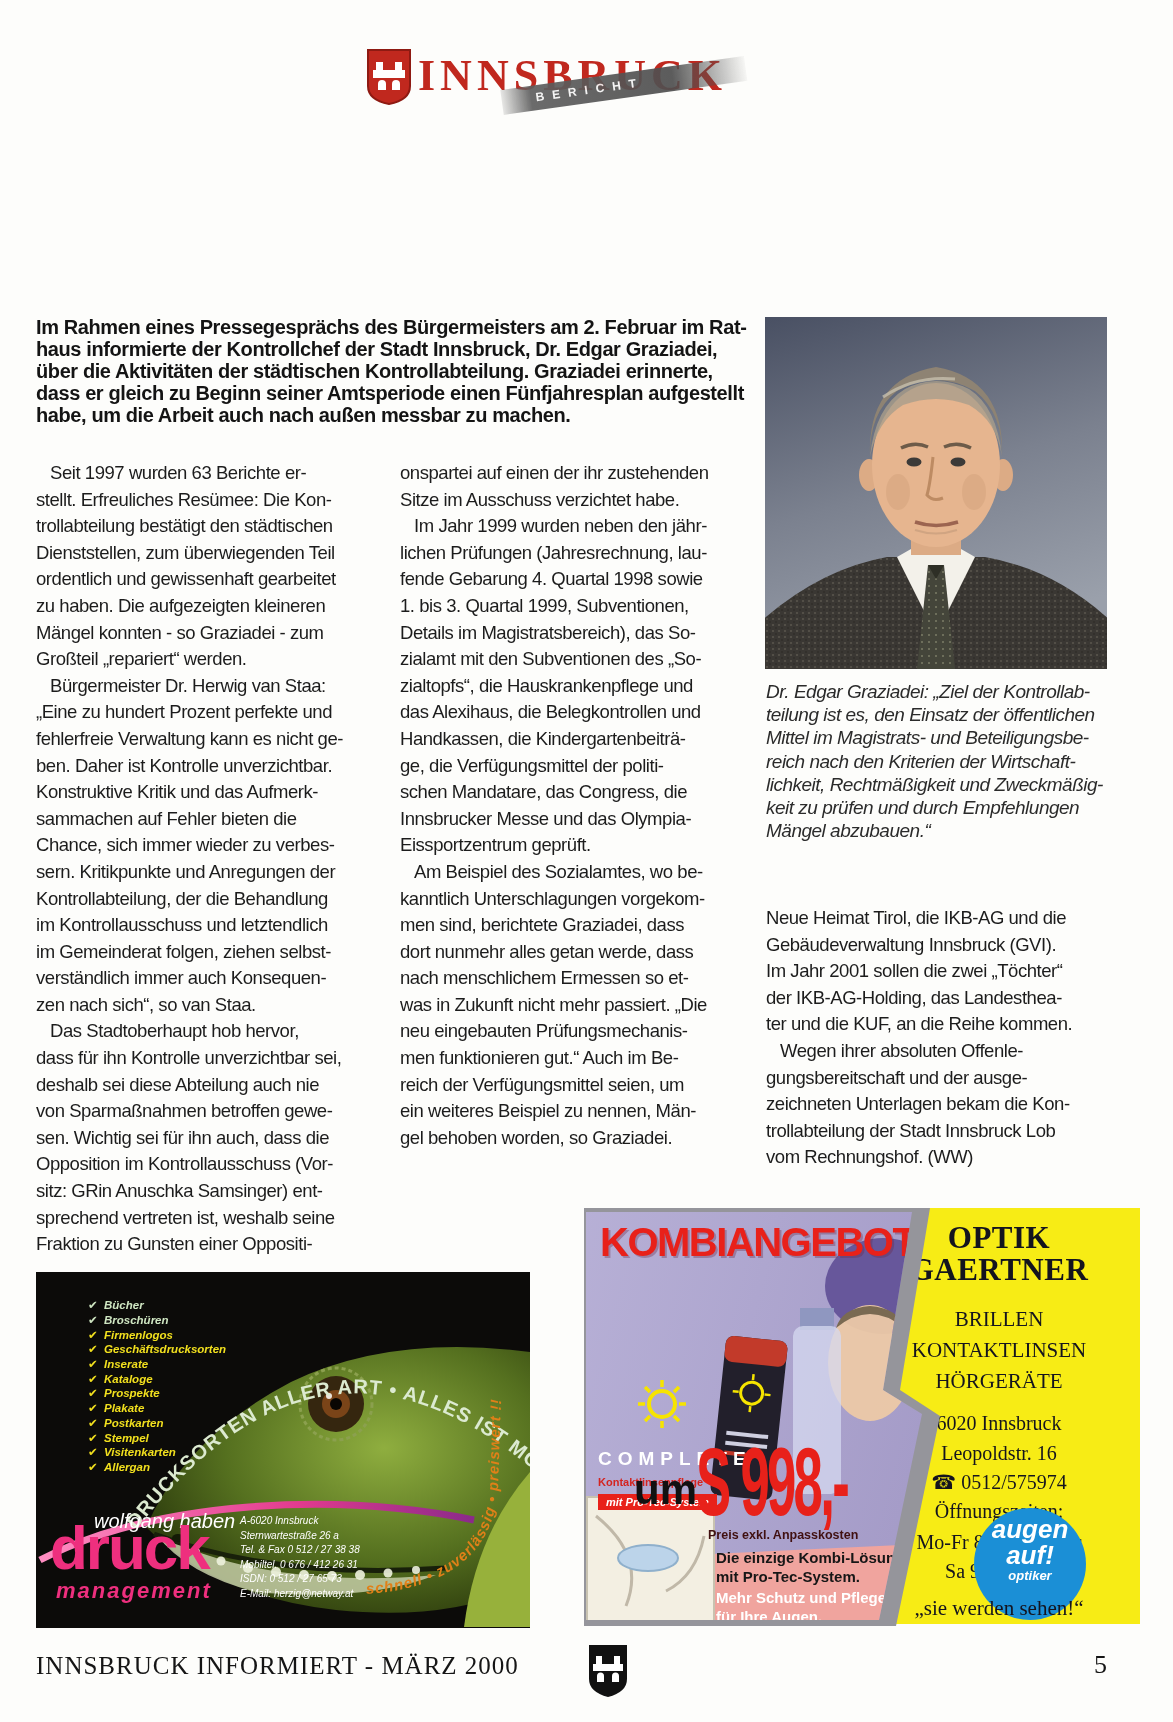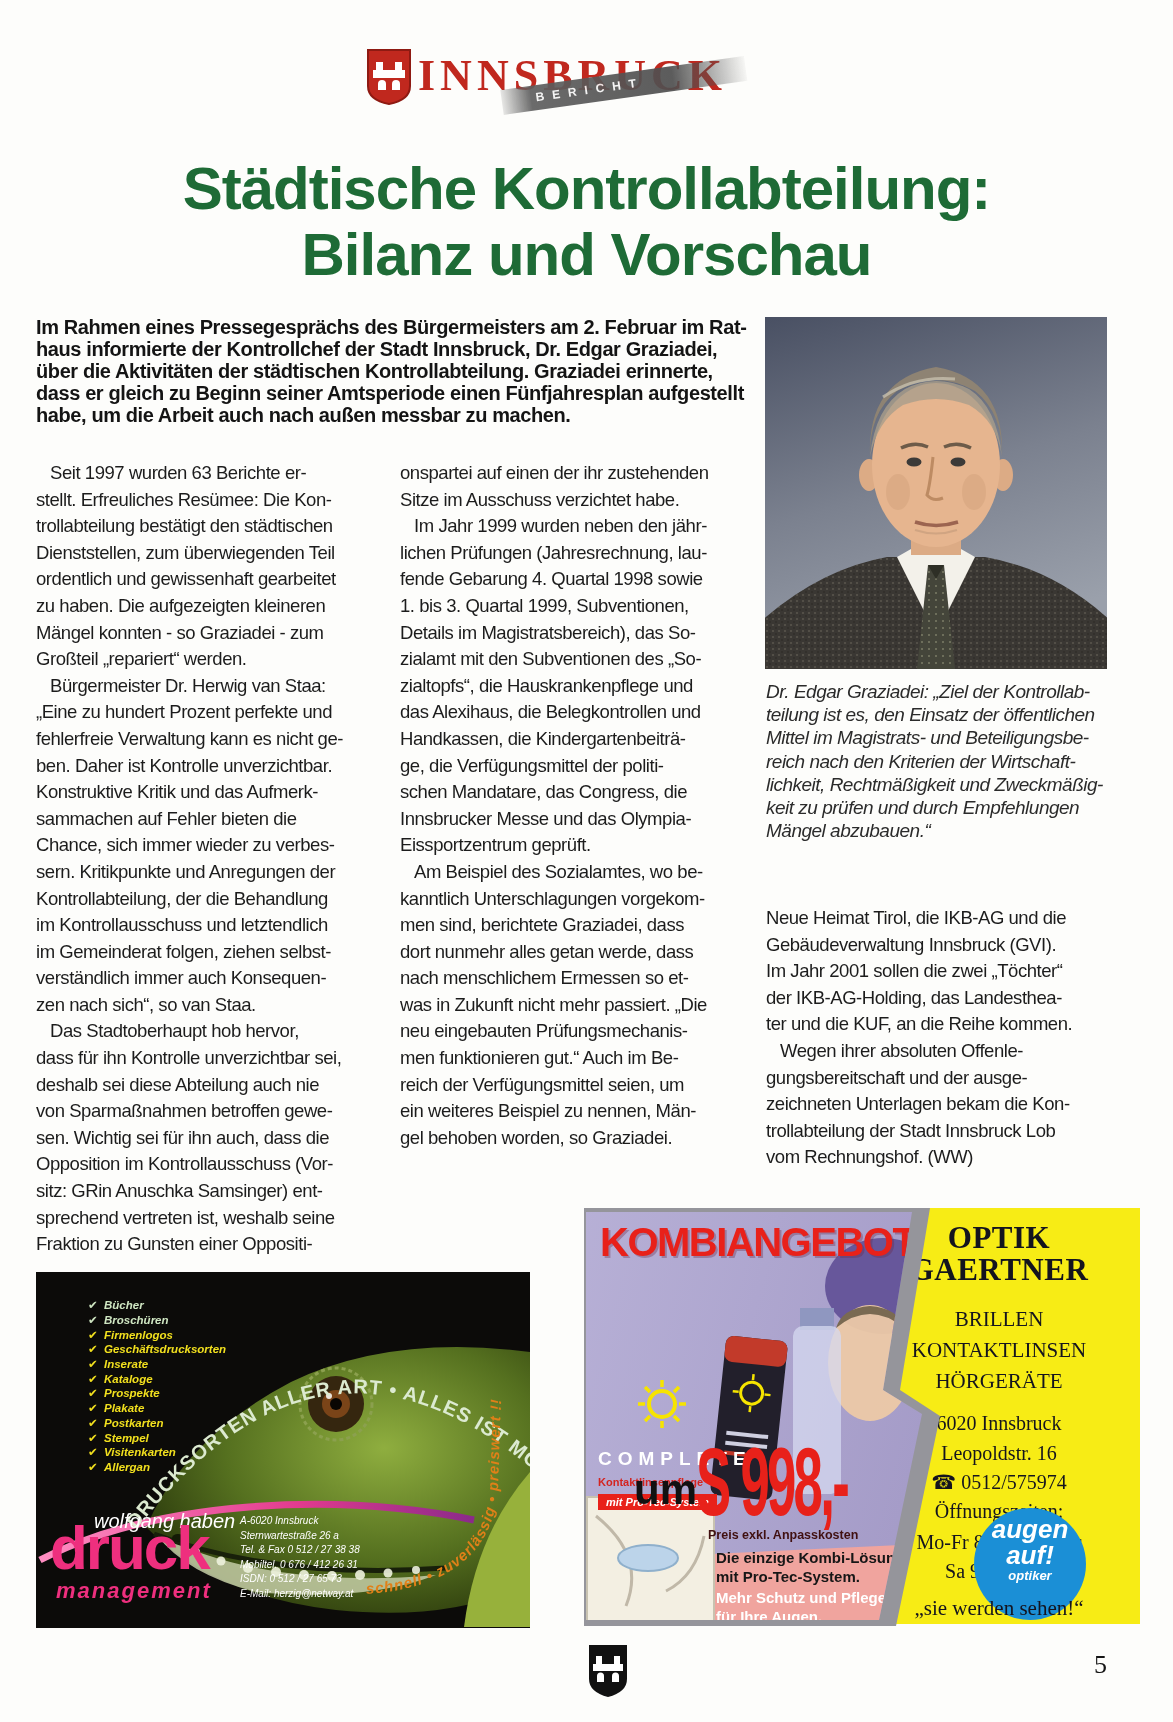--- a/index.html
+++ b/index.html
@@ -98,24 +98,20 @@
     <path d="M2,2 H44 V38 Q44,52 23,56 Q2,52 2,38 Z" fill="#c0281e" stroke="#8e1a12" stroke-width="2"></path>
     <rect x="7" y="22" width="32" height="8" fill="#fff"></rect>
     <rect x="10" y="14" width="7" height="9" fill="#fff"></rect>
       <rect x="29" y="14" width="7" height="9" fill="#fff"></rect>
     <path d="M12,36 a4,4 0 0 1 8,0 v6 h-8 Z" fill="#fff"></path>
       <path d="M26,36 a4,4 0 0 1 8,0 v6 h-8 Z" fill="#fff"></path>
   </svg>
   <div class="abs mag-name">INNSBRUCK</div>
   <div class="abs banner">BERICHT</div>
 
-  <h1 class="abs title" style="margin:0">
-      <span style="display:block">Städtische Kontrollabteilung:</span>
-      <span style="display:block">Bilanz und Vorschau</span>
-    </h1>
 
   <div class="abs intro pre">Im Rahmen eines Pressegesprächs des Bürgermeisters am 2. Februar im Rat-
 haus informierte der Kontrollchef der Stadt Innsbruck, Dr. Edgar Graziadei,
 über die Aktivitäten der städtischen Kontrollabteilung. Graziadei erinnerte,
 dass er gleich zu Beginn seiner Amtsperiode einen Fünfjahresplan aufgestellt
 habe, um die Arbeit auch nach außen messbar zu machen.</div>
 
   <div class="abs bodycol col1 pre">   Seit 1997 wurden 63 Berichte er-
 stellt. Erfreuliches Resümee: Die Kon-
 trollabteilung bestätigt den städtischen
@@ -407,20 +403,21 @@
       <div class="abs um">um</div>
       <div class="abs price">S 998,-</div>
       <div class="abs pnote">Preis exkl. Anpasskosten</div>
       <div class="abs combi pre">Die einzige Kombi-Lösung
 mit Pro-Tec-System.</div>
       <div class="abs protec pre">Mehr Schutz und Pflege
 für Ihre Augen.</div>
     </div>
   </div>
 
+  <div class="abs f-left">INNSBRUCK INFORMIERT - MÄRZ 2000</div>
   <svg class="abs f-crest" width="40" height="54" viewBox="0 0 40 54">
     <path d="M1,1 H39 V35 Q39,48 20,53 Q1,48 1,35 Z" fill="#111"></path>
     <rect x="5" y="20" width="30" height="7" fill="#fff"></rect>
     <rect x="8" y="12" width="6" height="8" fill="#fff"></rect>
       <rect x="26" y="12" width="6" height="8" fill="#fff"></rect>
     <path d="M9,32 a3.5,3.5 0 0 1 7,0 v6 h-7 Z" fill="#fff"></path>
       <path d="M24,32 a3.5,3.5 0 0 1 7,0 v6 h-7 Z" fill="#fff"></path>
   </svg>
   <div class="abs f-page">5</div>
 

